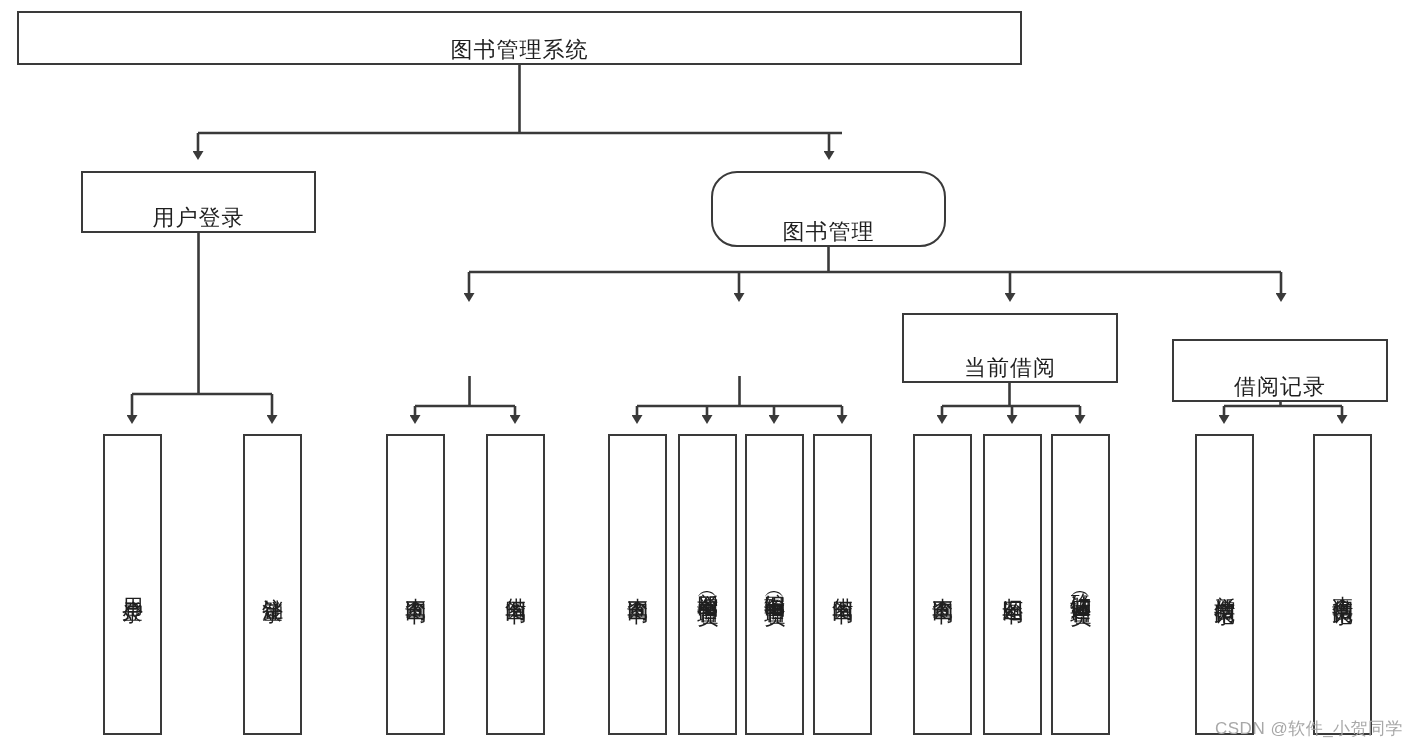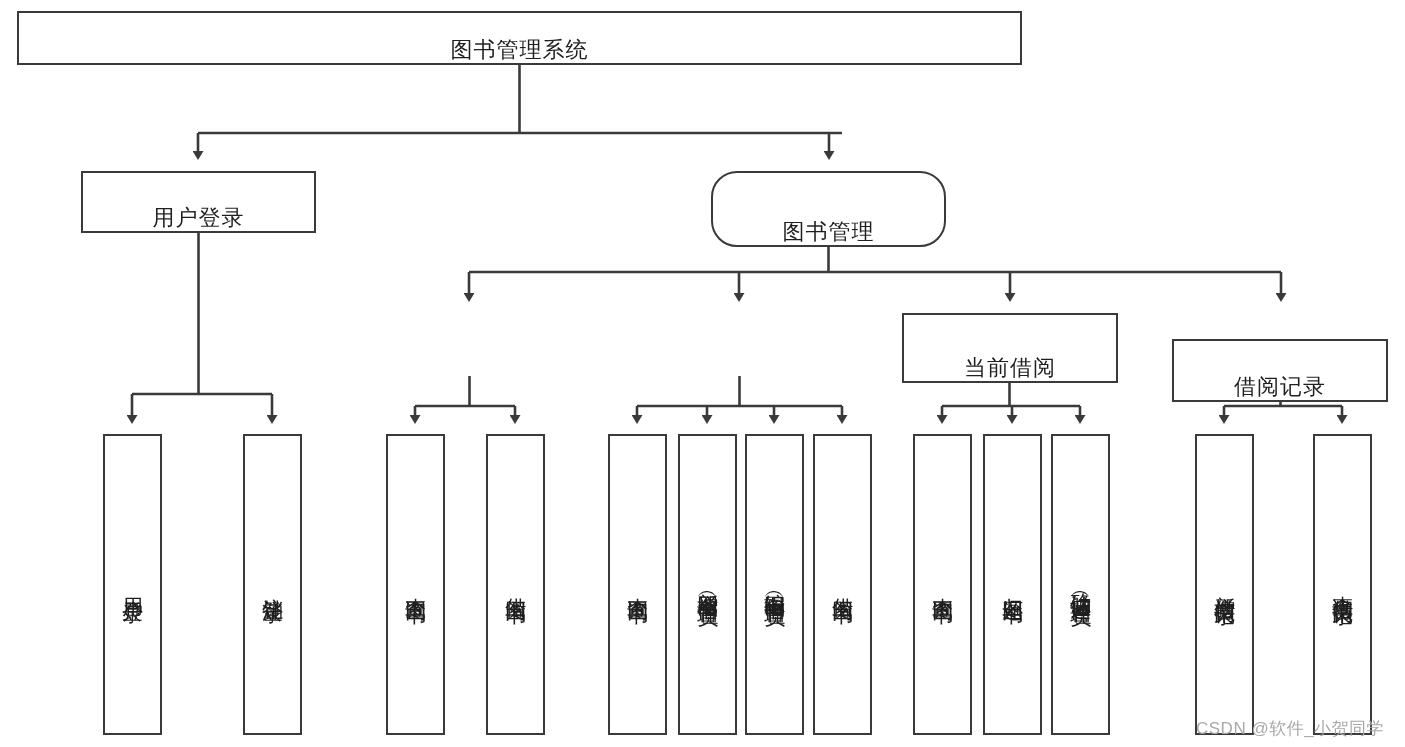--- a/index.html
+++ b/index.html
@@ -175,15 +175,15 @@
     <span>确认归还（管理员）</span>
   </div>
 
   <div class="node vert" style="left:1195px; top:434px; width:59px; height:301px;">
     <span>新增借阅记录</span>
   </div>
   <div class="node vert" style="left:1313px; top:434px; width:59px; height:301px;">
     <span>查询借阅记录</span>
   </div>
 
-  <div id="watermark" style="left:1196px; top:717px;">CSDN @软件_小贺同学</div>
+  <div id="watermark" style="left:1196px; top:717px;padding-left:19px;">CSDN @软件_小贺同学</div>
 
 </div>
 
 </body></html>

